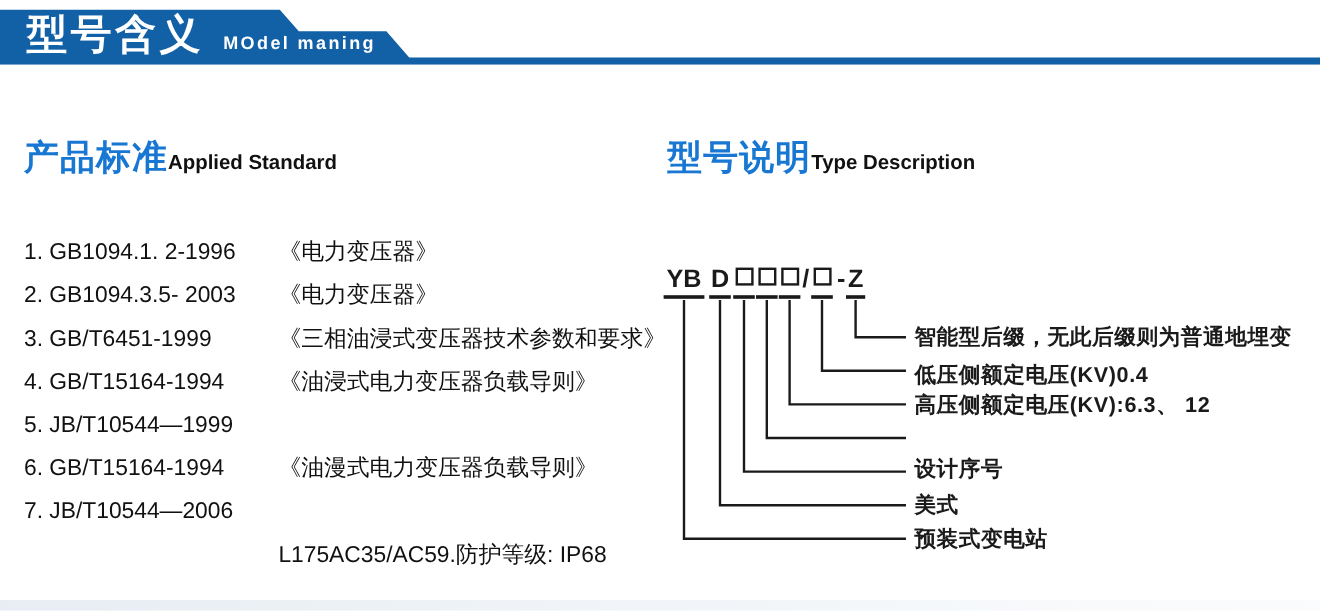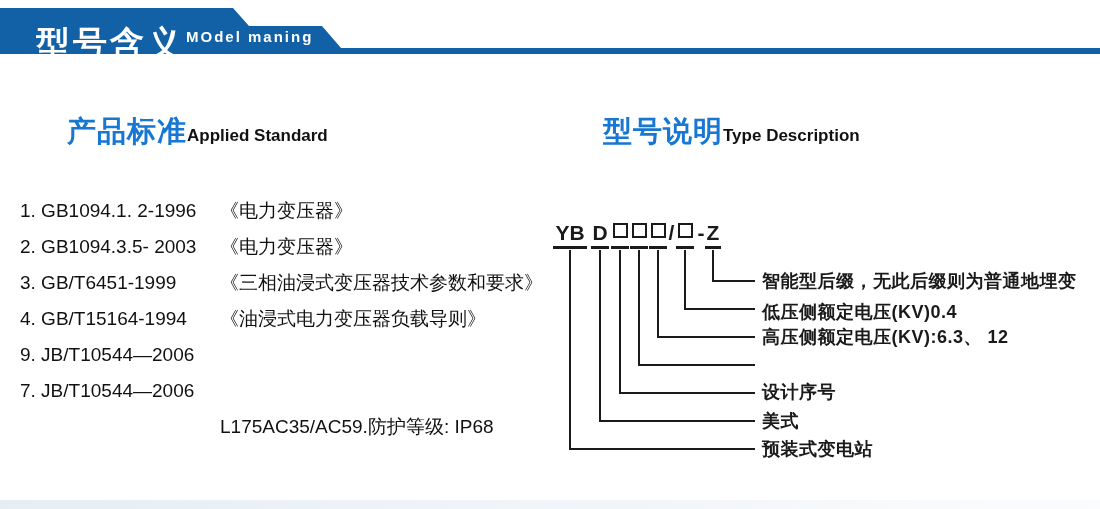--- a/index.html
+++ b/index.html
@@ -9,36 +9,36 @@
     font-family:"Liberation Sans","DejaVu Sans",sans-serif;
     color:var(--text,#1a1a1a);
   }
   
   .banner{
     position:absolute;left:0;top:0;width:1100px;height:58px;
     background:var(--banner,#1261a6);
     clip-path:polygon(0px 8px,233px 8px,249px 26px,322px 26px,341px 48px,1100px 48px,1100px 54px,0px 54px);
   }
   .banner-title{
-    position:absolute;left:22px;top:9px;margin:14px;
+    position:absolute;left:22px;top:9px;margin:0;
     font-size:34px;font-weight:700;color:#fff;letter-spacing:3px;line-height:40px;
   }
   .banner-sub{
     position:absolute;left:186px;top:28px;
     font-size:15px;font-weight:700;color:#fff;letter-spacing:2px;
   }
   
   .sec-title{position:absolute;white-space:nowrap;}
-  .sec-title .zh{font-size:29px;font-weight:700;color:var(--accent,#1777d2);letter-spacing:1px;margin-left:47px;}
+  .sec-title .zh{font-size:29px;font-weight:700;color:var(--accent,#1777d2);letter-spacing:1px;}
   .sec-title .en{font-size:17px;font-weight:600;color:#111;}
   #title-left{left:20px;top:112px;}
   #title-right{left:556px;top:112px;}
   
   .std-list{position:absolute;left:20px;top:193px;width:530px;}
-  .std-row{display:flex;height:36px;line-height:36px;font-size:19px;color:#111;white-space:nowrap;}
+  .std-row{display:flex;height:36px;line-height:36px;font-size:19px;color:#111;white-space:nowrap;gap:12px;}
   .std-code{flex:0 0 200px;}
   .std-title{flex:1;}
   
   .diagram{position:absolute;left:550px;top:185px;width:548px;height:300px;margin-top:28px;}
   .code-el{
     position:absolute;top:8px;height:25px;box-sizing:content-box;
     border-bottom:3px solid #1a1a1a;
     display:flex;align-items:flex-start;justify-content:center;
     font-size:21px;line-height:23px;font-weight:700;color:#1a1a1a;
   }
@@ -85,21 +85,25 @@
   </div>
   <div class="std-row">
     <span class="std-code">3. GB/T6451-1999</span>
     <span class="std-title">《三相油浸式变压器技术参数和要求》</span>
   </div>
   <div class="std-row">
     <span class="std-code">4. GB/T15164-1994</span>
     <span class="std-title">《油浸式电力变压器负载导则》</span>
   </div>
   <div class="std-row">
-    <span class="std-code">9. JB/T10544—2006</span>
+    <span class="std-code">5. JB/T10544—1999</span>
+  </div>
+  <div class="std-row">
+    <span class="std-code">6. GB/T15164-1994</span>
+    <span class="std-title">《油漫式电力变压器负载导则》</span>
   </div>
   <div class="std-row">
     <span class="std-code">7. JB/T10544—2006</span>
   </div>
   <div class="std-row">
     <span class="std-code"></span>
     <span class="std-title">L175AC35/AC59.防护等级: IP68</span>
   </div>
 </div>
 

